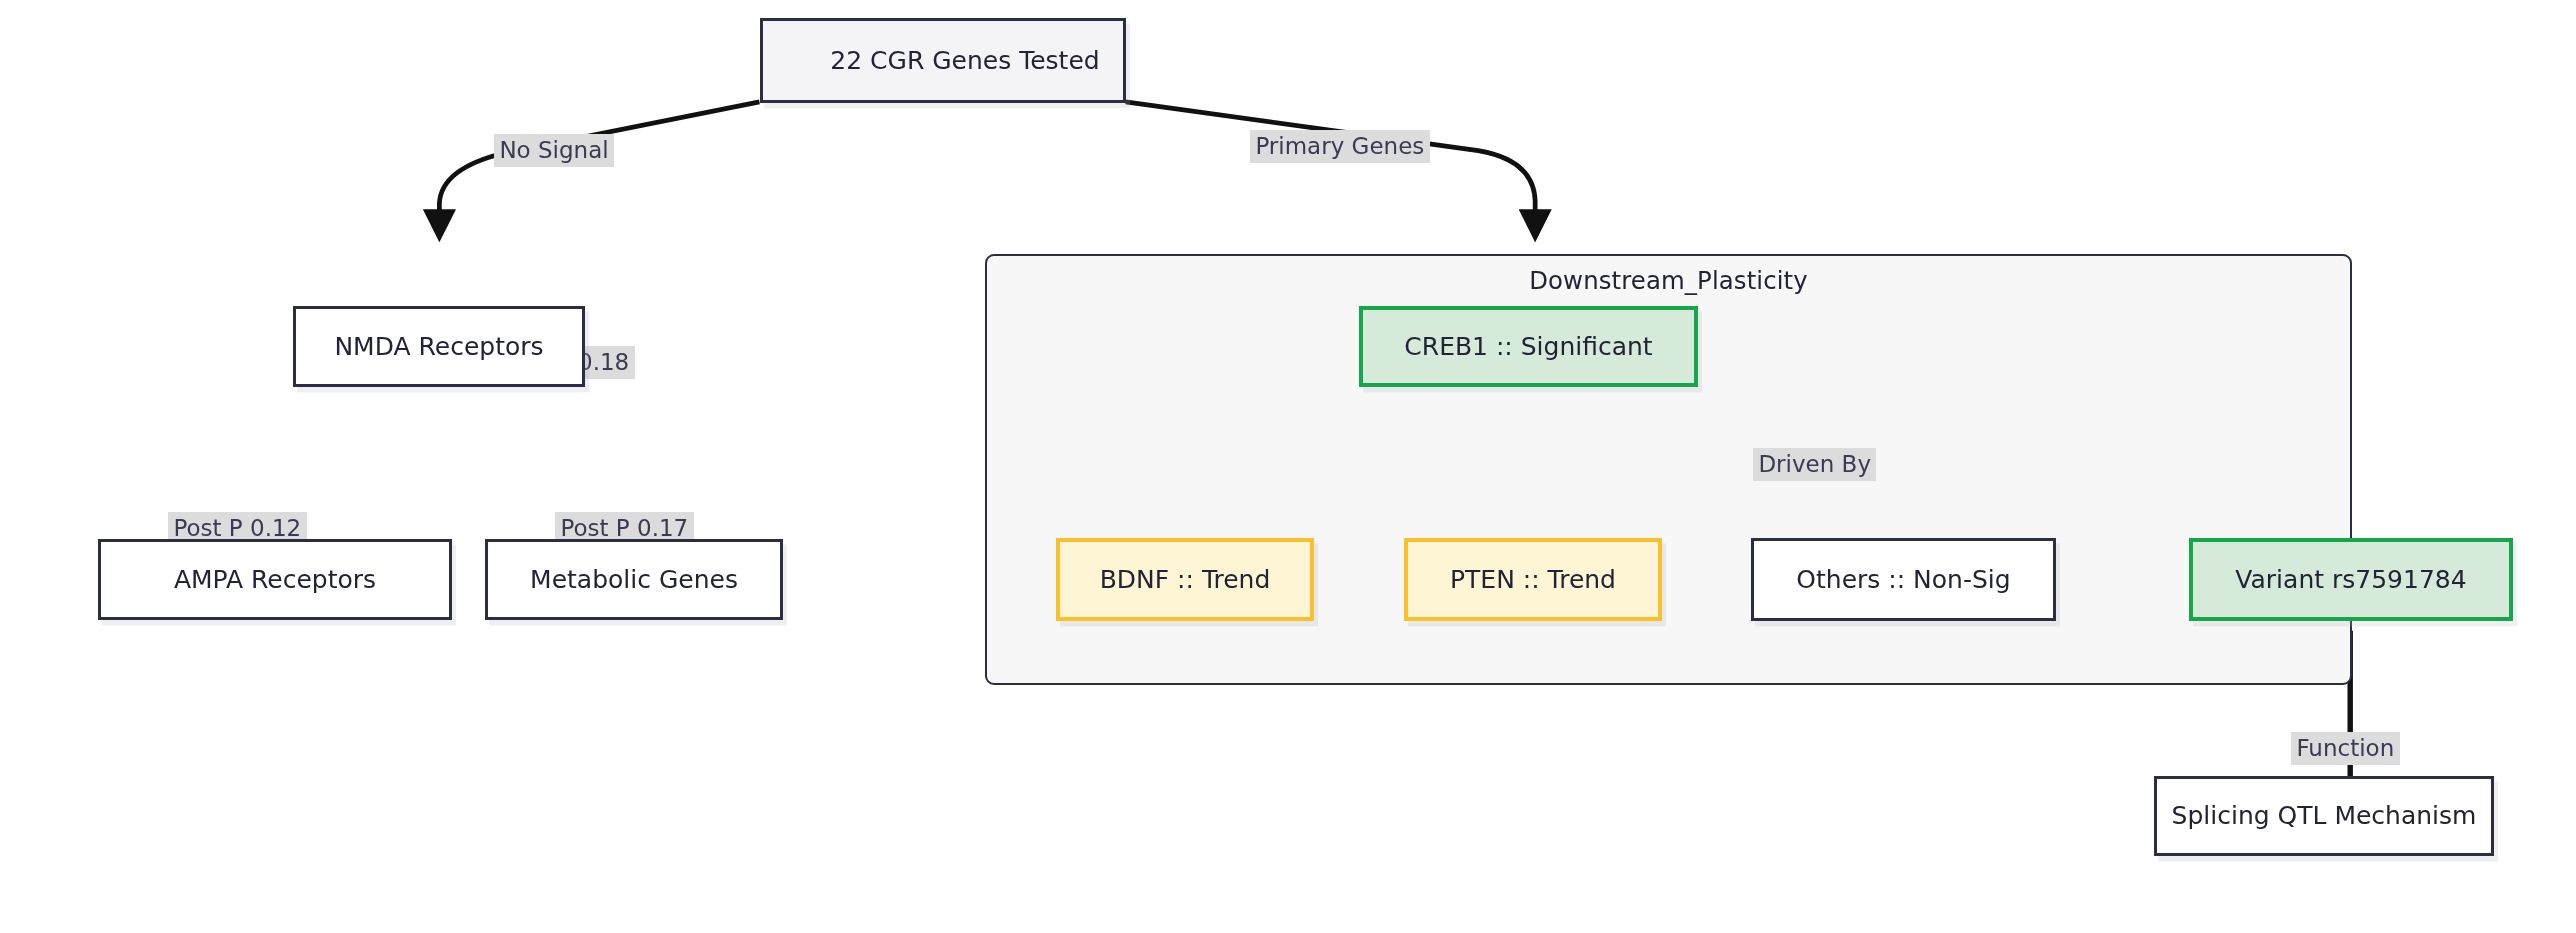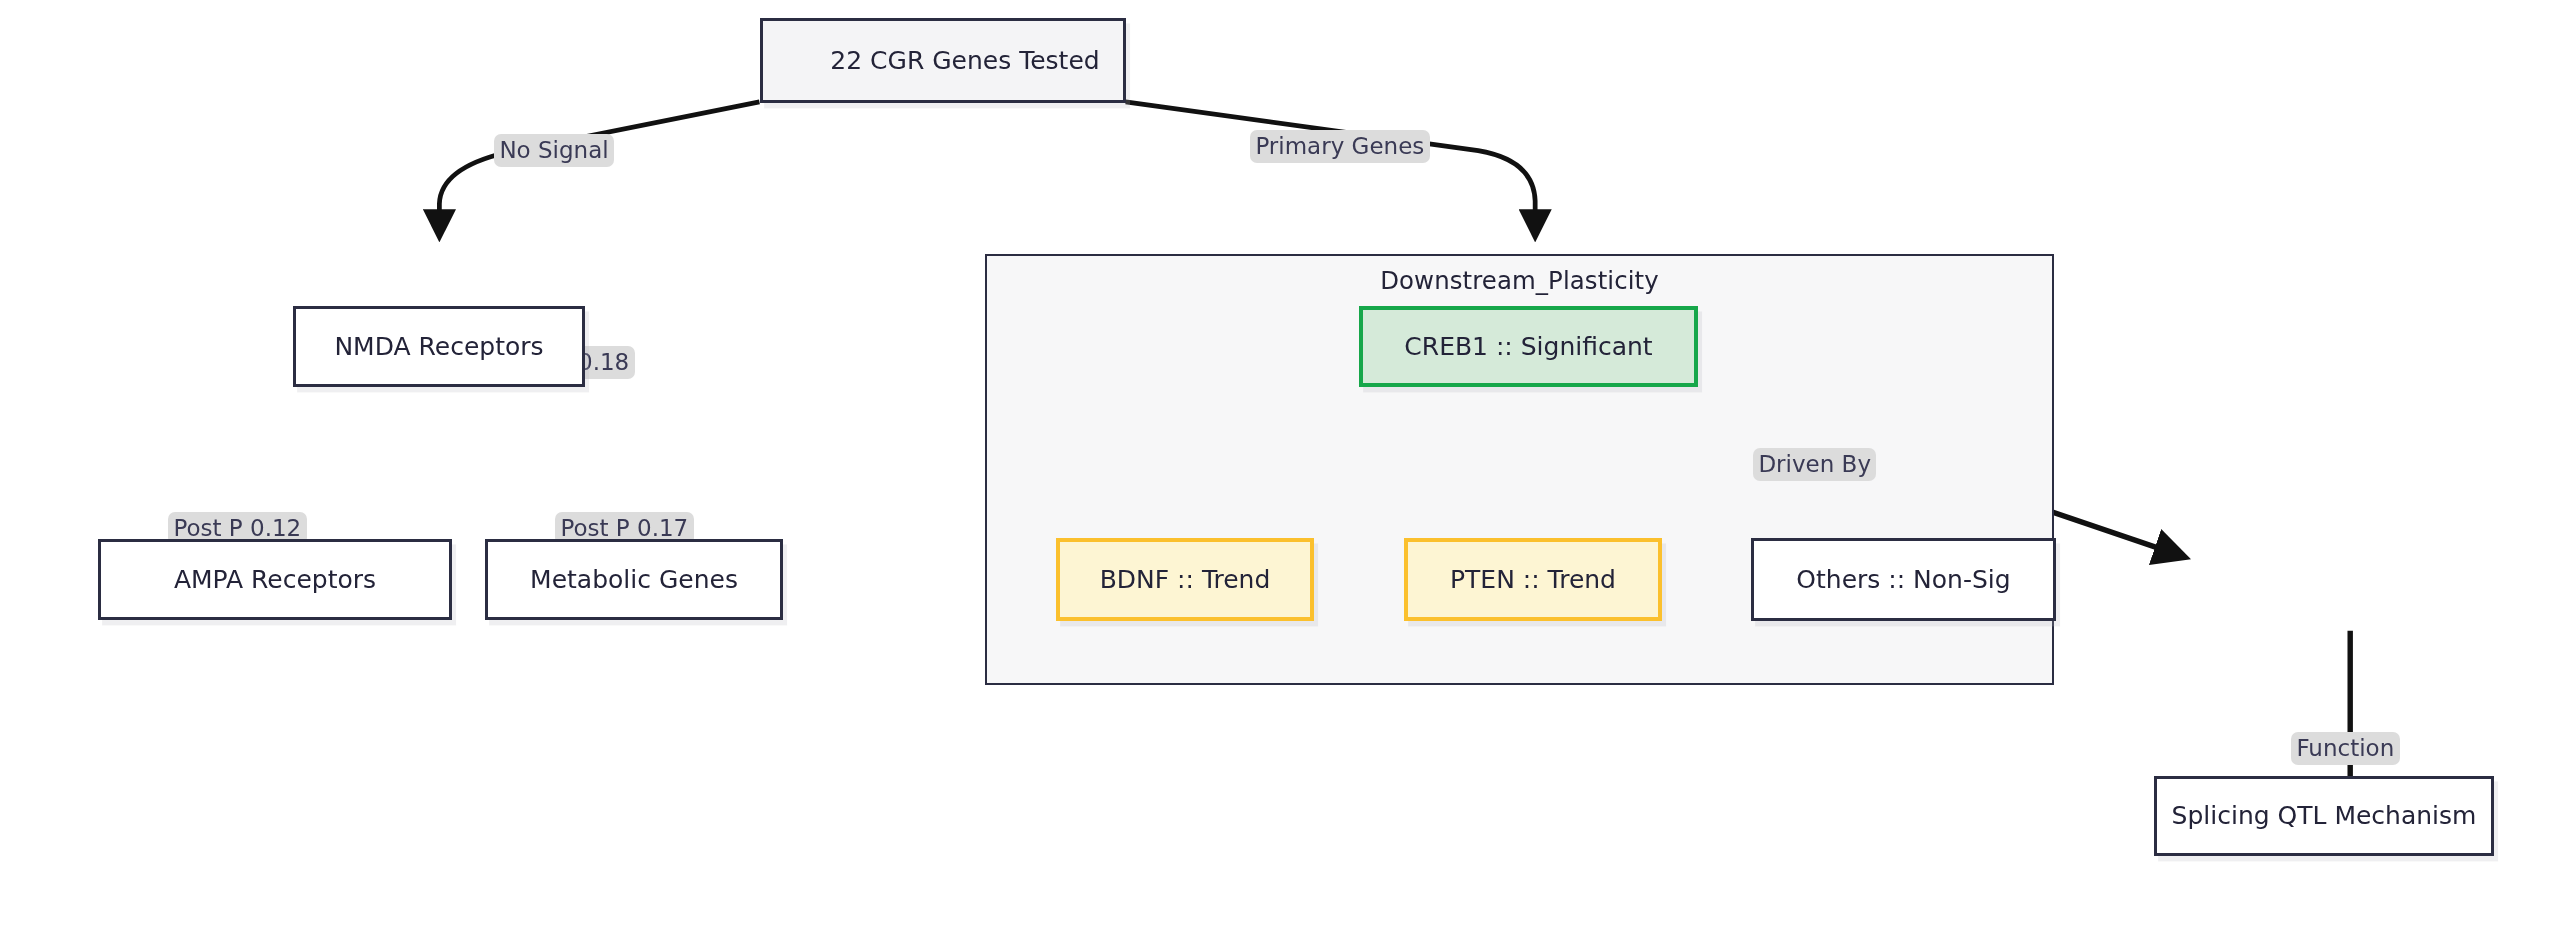--- a/index.html
+++ b/index.html
@@ -80,21 +80,20 @@
   
   .edge-label {
     position: absolute;
     background: #dcdcdc;
     color: #3a3a55;
     font-size: 23px;
     padding: 2.7px 5.4px 4.1px 5.4px;
     white-space: nowrap;
     box-sizing: border-box;
     line-height: 1.15;
-    border-radius: 7px;
   }
   .edge-label.behind {
     z-index: 1;
   }
   .node-wrap {
     z-index: 5;
   }
 </style>
 </head>
 <body>
@@ -129,33 +128,34 @@
   <div class="node plain node-wrap" style="left:293px; top:306px; width:292px; height:81px;">NMDA Receptors</div>
 
   <div class="edge-label behind" style="left:168px; top:512px;">Post P 0.12</div>
 
   <div class="edge-label behind" style="left:555px; top:512px;">Post P 0.17</div>
 
   <div class="node plain node-wrap" style="left:98px; top:539px; width:354px; height:81px;">AMPA Receptors</div>
 
   <div class="node plain node-wrap" style="left:485px; top:539px; width:298px; height:81px;">Metabolic Genes</div>
 
-  <div class="subgraph" style="left:985px; top:254px; width:1069px; height:431px;">
+  <div class="subgraph" style="left:985px; top:254px; width:1367px; height:431px;border-radius:9px;">
     <div class="subgraph-title">Downstream_Plasticity</div>
   </div>
 
   <div class="node green node-wrap" style="left:1359px; top:306px; width:339px; height:81px;text-align:right;">CREB1 :: Significant</div>
 
   <div class="edge-label" style="left:1753px; top:448px;">Driven By</div>
 
   <div class="node yellow node-wrap" style="left:1056px; top:538px; width:258px; height:83px;">BDNF :: Trend</div>
 
   <div class="node plain node-wrap" style="left:1751px; top:538px; width:305px; height:83px;">Others :: Non-Sig</div>
 
   <div class="node yellow node-wrap" style="left:1404px; top:538px; width:258px; height:83px;">PTEN :: Trend</div>
 
+  <div class="node green node-wrap" style="left:2189px; top:538px; width:324px; height:83px;">Variant rs7591784</div>
 
   <div class="edge-label" style="left:2291px; top:732px;">Function</div>
 
   <div class="node plain node-wrap" style="left:2154px; top:776px; width:340px; height:80px;">Splicing QTL Mechanism</div>
 
 </div>
 
 
 </body></html>

